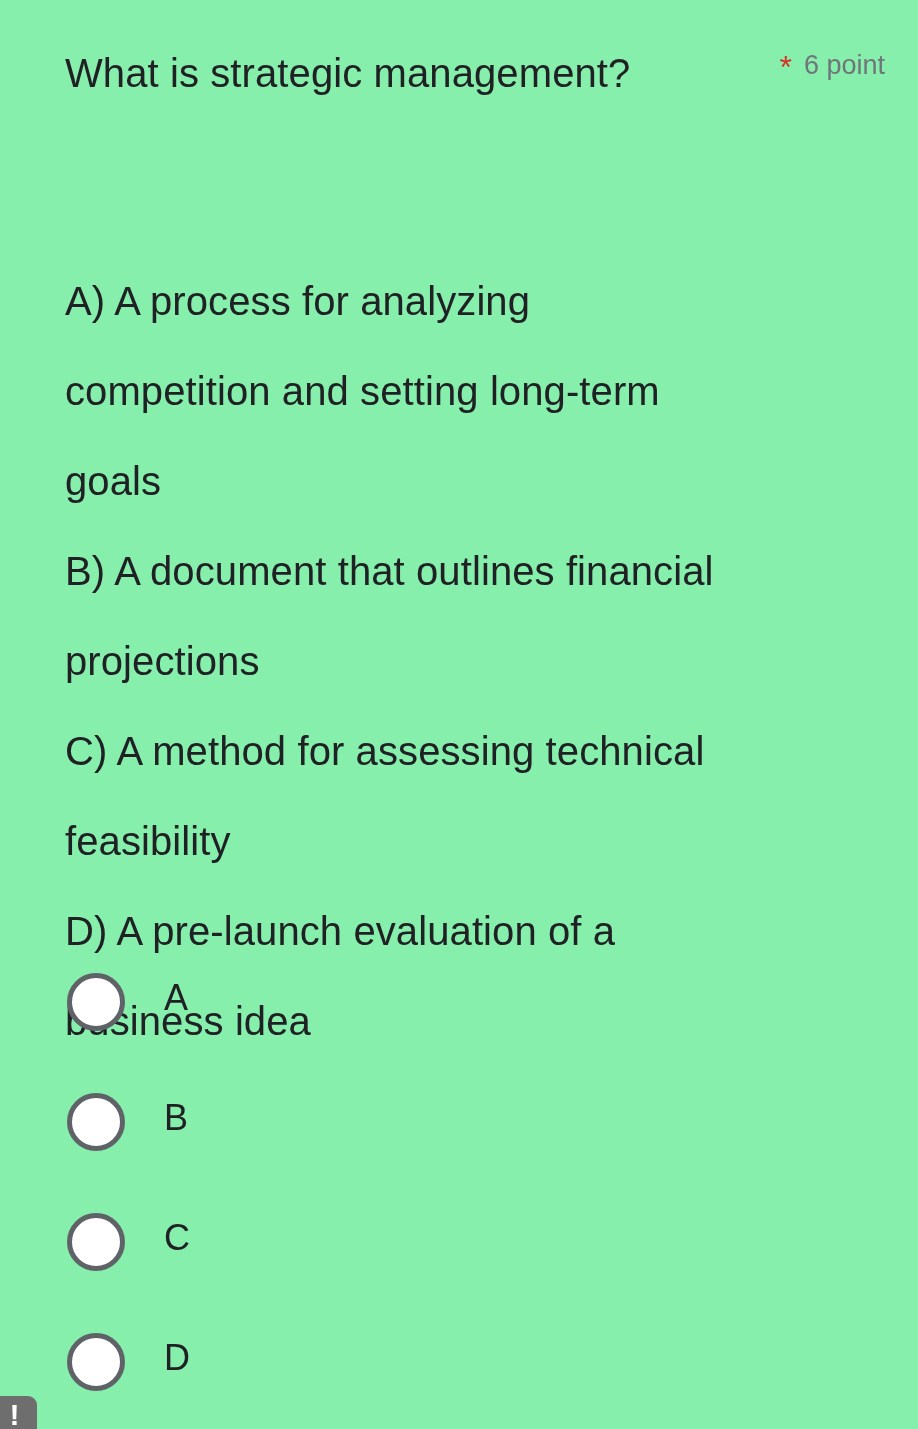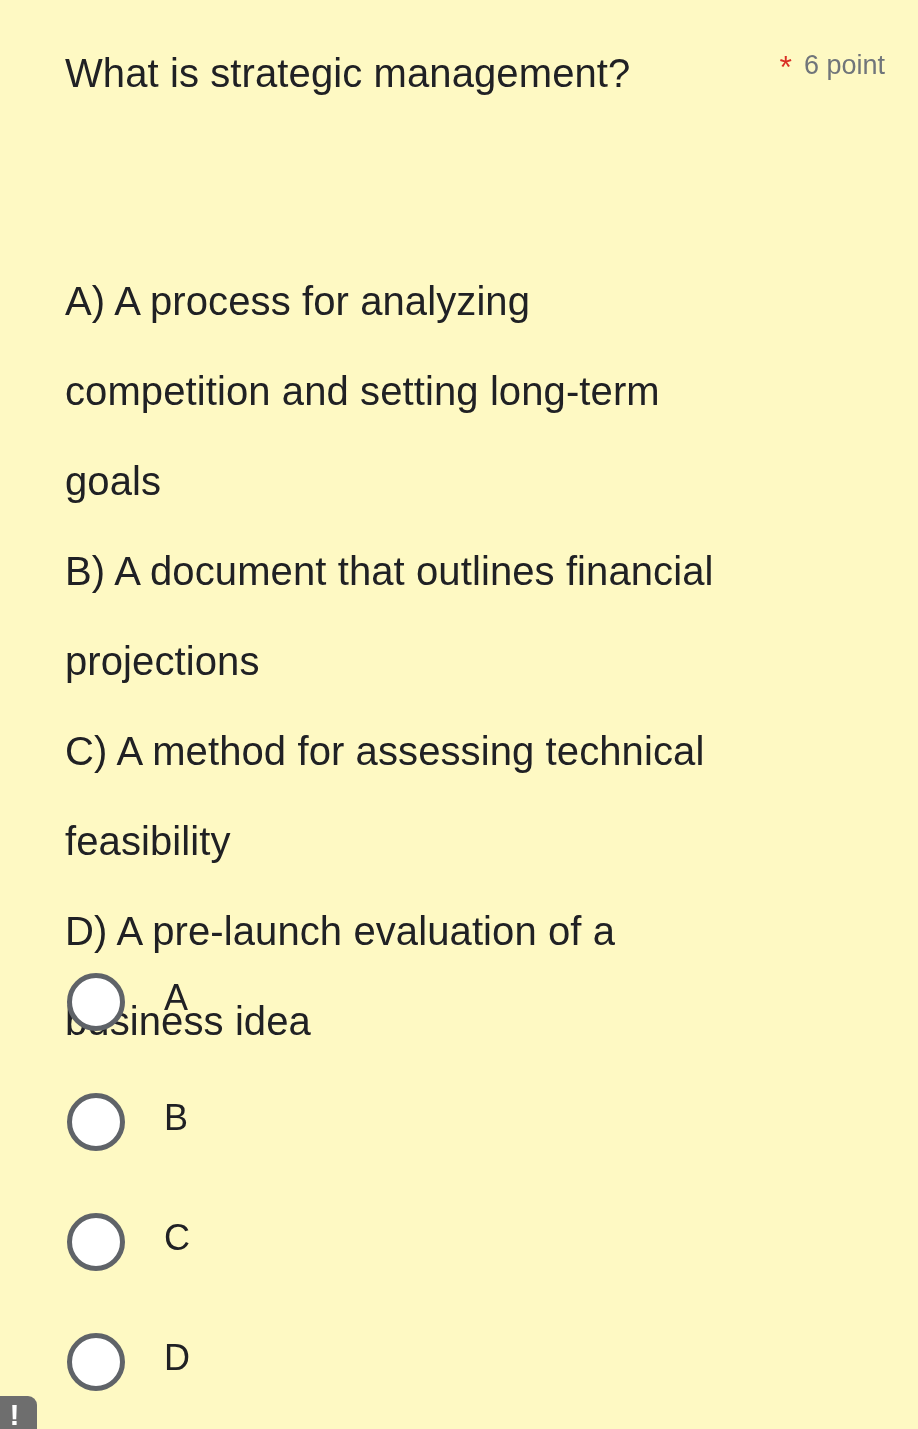--- a/index.html
+++ b/index.html
@@ -16,21 +16,21 @@
     overflow: hidden;
     position: relative;
   }
 
   .question-card {
     position: absolute;
     left: 0;
     top: 0;
     width: 918px;
     height: 1429px;
-    background: #fef9c3;
+    background: #86efac;
     box-sizing: border-box;
     padding-left: 43px;
   }
 
   
   .header-row {
     position: absolute;
     left: 65px;
     top: 38px;
     width: 820px;

